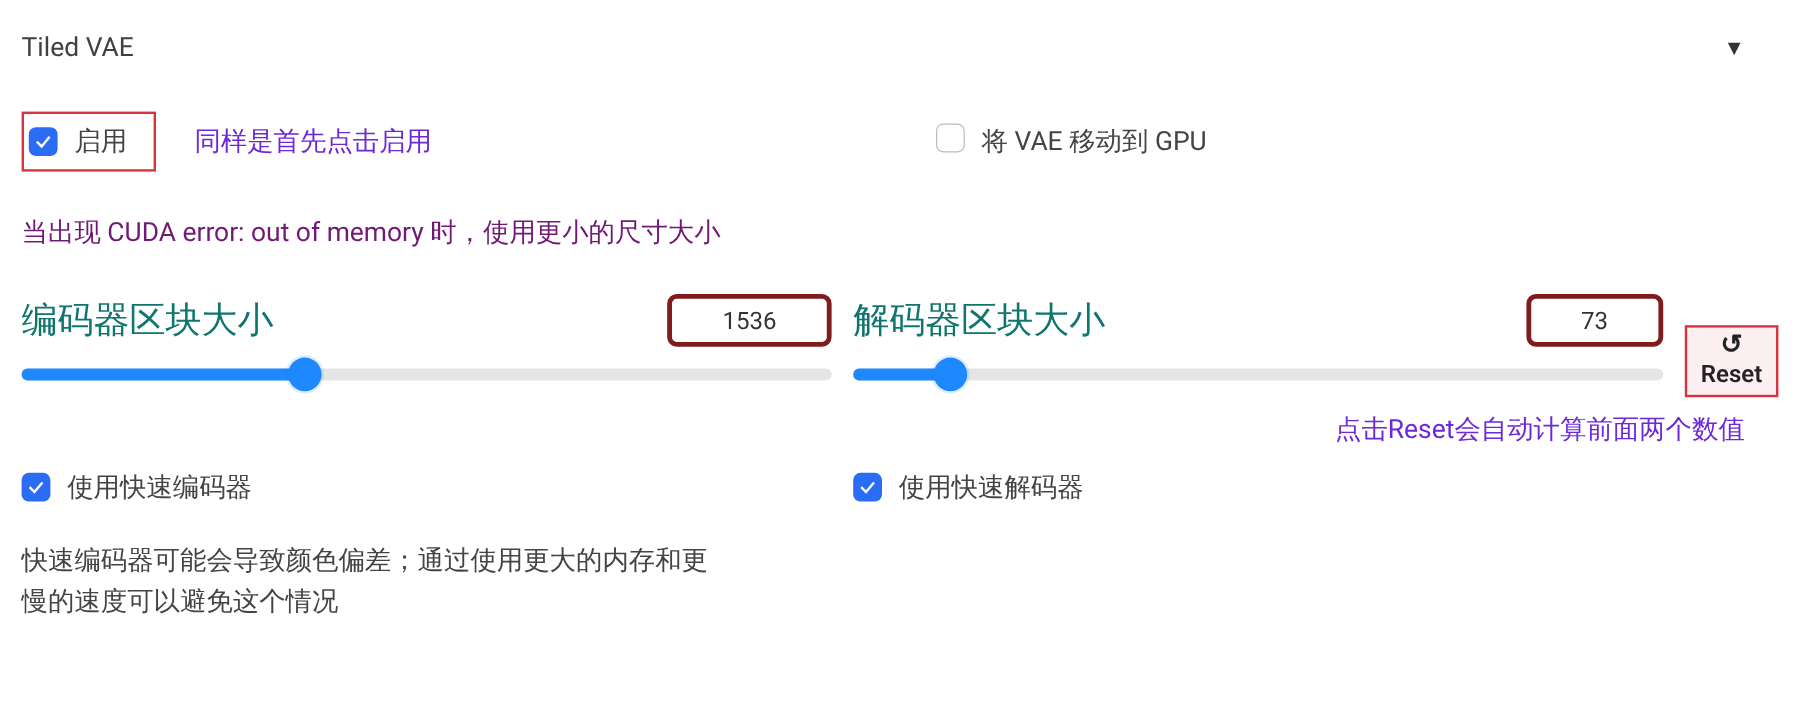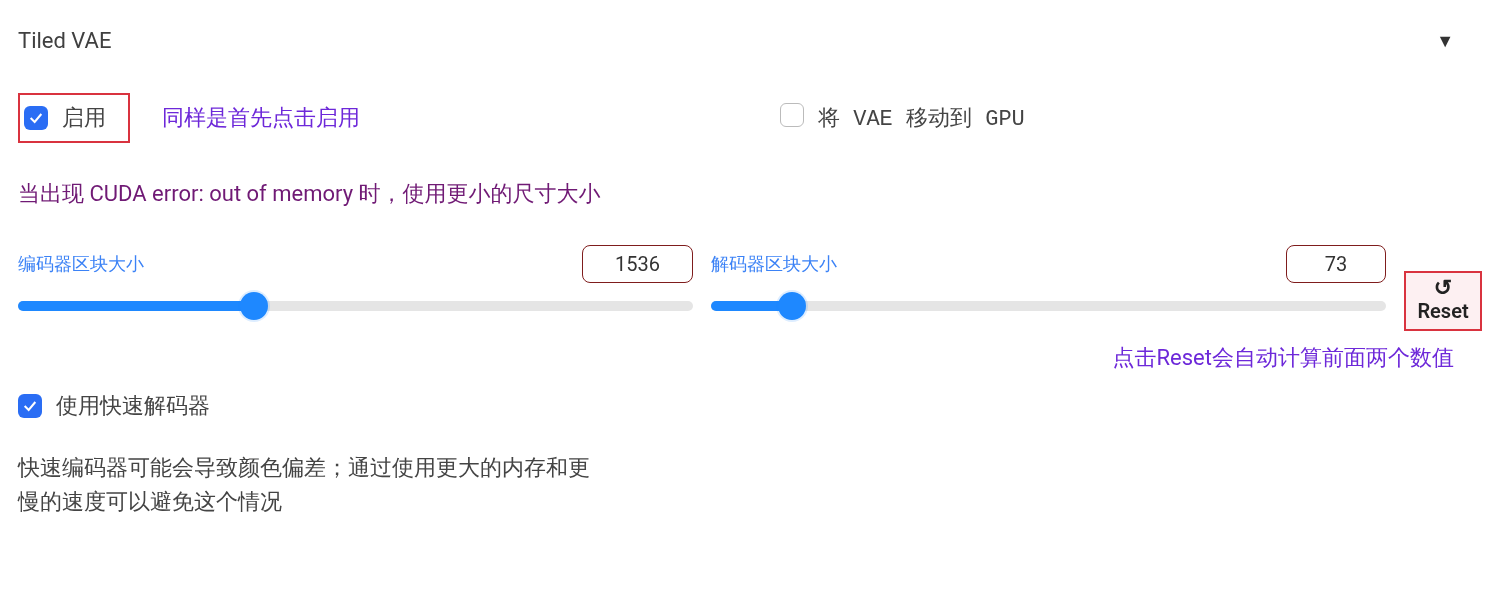--- a/index.html
+++ b/index.html
@@ -22,21 +22,20 @@
     font-weight: 400;
   }
   .caret {
     font-size: 18px;
     color: #333;
     padding-right: 28px;
   }
   .row {
     display: flex;
     align-items: center;
-    font-family: Liberation Mono, monospace;
   }
   .top-checkbox-row {
     margin-bottom: 36px;
   }
   .enable-wrap {
     display: inline-flex;
     align-items: center;
     border: 2px solid #d9333f;
     padding: 8px 22px 8px 4px;
     margin-right: 16px;
@@ -93,27 +92,27 @@
     flex: 1;
     min-width: 0;
   }
   .slider-header {
     display: flex;
     justify-content: space-between;
     align-items: center;
     margin-bottom: 18px;
   }
   .slider-label {
-    font-size: 18px;
-    color: #3b82f6;
+    font-size: 30px;
+    color: #0f766e;
   }
   .value-box {
-    border: 1px solid #7f1d1d;
+    border: 4px solid #7f1d1d;
     border-radius: 8px;
-    padding: 6px 32px;
+    padding: 6px 42px;
     font-size: 20px;
     color: #333;
     background: #fff;
     min-width: 100px;
     text-align: center;
   }
   .slider-track {
     position: relative;
     height: 10px;
     background: #e5e5e5;
@@ -253,20 +252,28 @@
   <span class="annotation">点击Reset会自动计算前面两个数值</span>
 </div>
 
 <div class="fast-row">
   <div class="fast-col">
     <span class="checkbox checked">
       <svg viewBox="0 0 24 24">
           <polyline points="4 12 10 18 20 6"></polyline>
         </svg>
     </span>
+    <span class="cb-label">使用快速编码器</span>
+  </div>
+  <div class="fast-col">
+    <span class="checkbox checked">
+      <svg viewBox="0 0 24 24">
+          <polyline points="4 12 10 18 20 6"></polyline>
+        </svg>
+    </span>
     <span class="cb-label">使用快速解码器</span>
   </div>
   <div style="width:78px"></div>
 </div>
 
 <div class="bottom-row">
   <div class="multiline-text">快速编码器可能会导致颜色偏差；通过使用更大的内存和更慢的速度可以避免这个情况</div>
 </div>
 
 </body></html>

